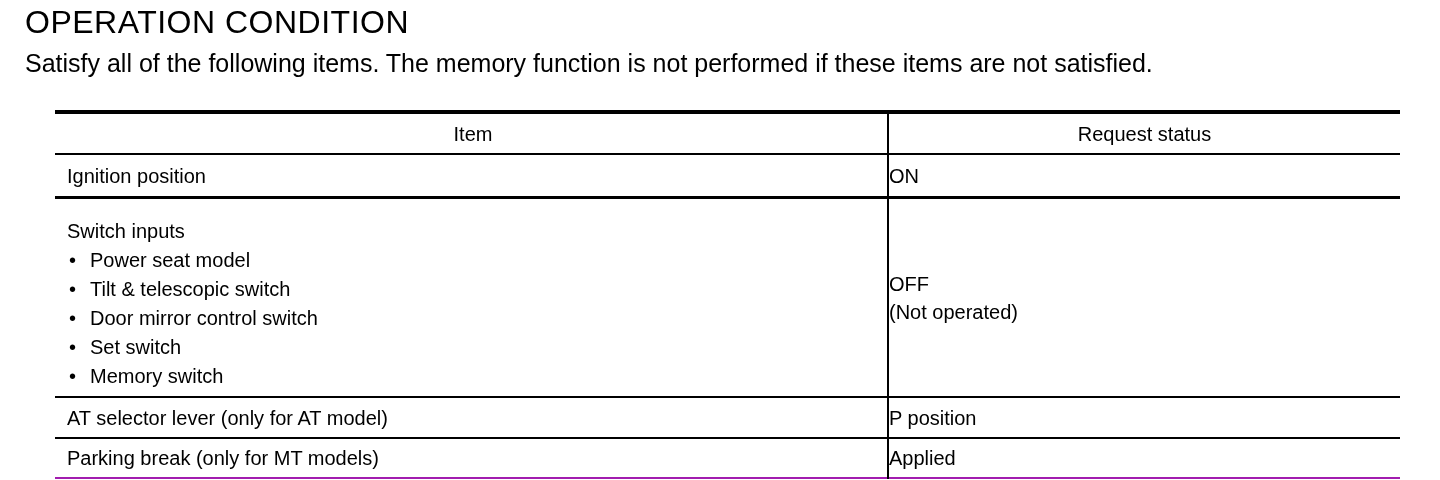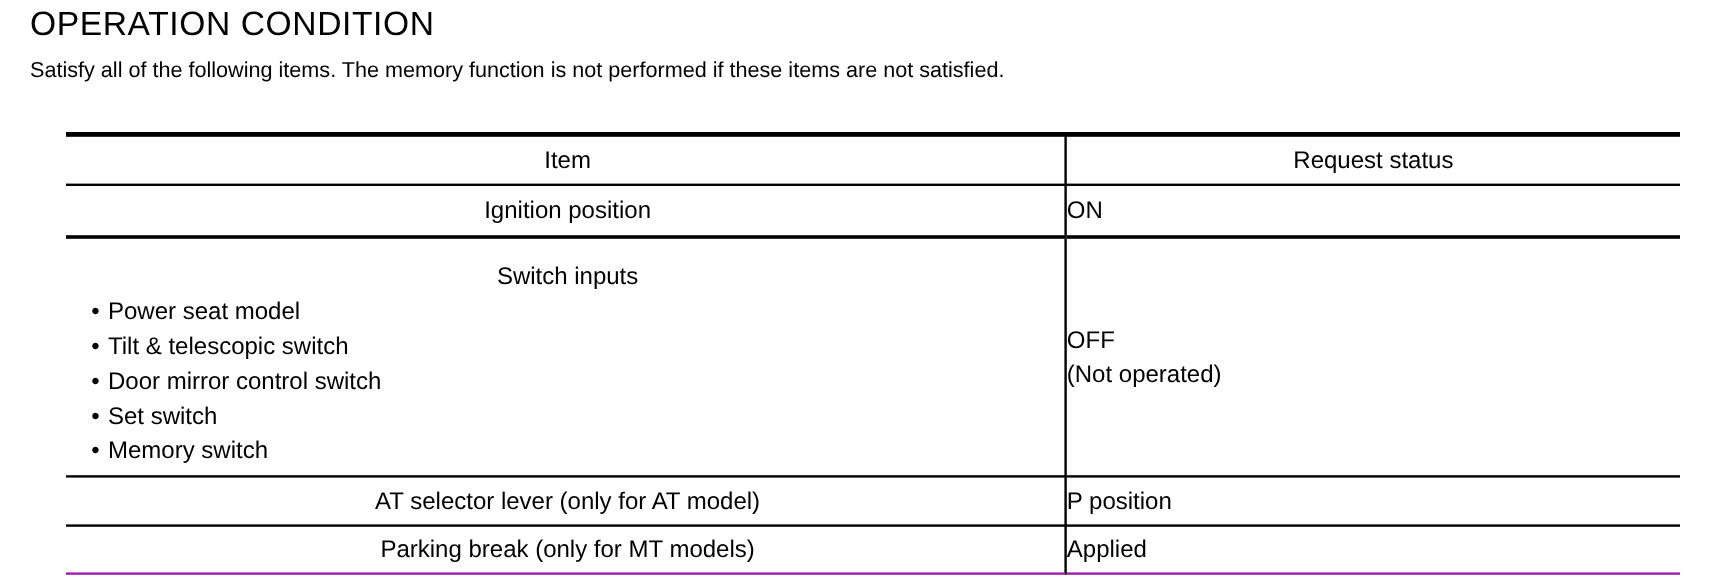--- a/index.html
+++ b/index.html
@@ -15,31 +15,31 @@
     width: 1440px;
     height: 480px;
     font-family: "Liberation Sans", sans-serif;
     color: #000000;
     background: #ffffff;
   }
   .doc-title {
     position: absolute;
     left: 25px;
     top: 4px;
-    font-size: 28px;
+    font-size: 32px;
     font-weight: 400;
     line-height: 1.15;
     letter-spacing: 0.5px;
     white-space: nowrap;
   }
   .doc-intro {
     position: absolute;
     left: 25px;
     top: 48px;
-    font-size: 18px;
+    font-size: 25px;
     font-weight: 400;
     line-height: 1.2;
     white-space: nowrap;
   }
   table.cond-table {
     position: absolute;
     left: 55px;
     top: 110px;
     width: 1345px;
     border-collapse: collapse;
@@ -52,21 +52,21 @@
   .cond-table col.col-item   { width: 833px; }
   .cond-table col.col-status { width: 512px; }
   .cond-table th, .cond-table td {
     border-bottom: 2px solid #000000;
     padding: 0;
     vertical-align: middle;
     font-weight: 400;
   }
   .cond-table .cell-item {
     border-right: 2px solid #000000;
-    text-align: center;
+    text-align: left;
     padding-left: 12px;
     padding-right: 8px;
   }
   .cond-table .cell-status {
     text-align: left;
   }
   .cond-table tr.row-header th { height: 39px; text-align: center; }
   .cond-table tr.row-ignition td { height: 41px; border-bottom-width: 3px; }
   .cond-table tr.row-switch td { height: 187px; }
   .cond-table tr.row-at td { height: 39px; }

